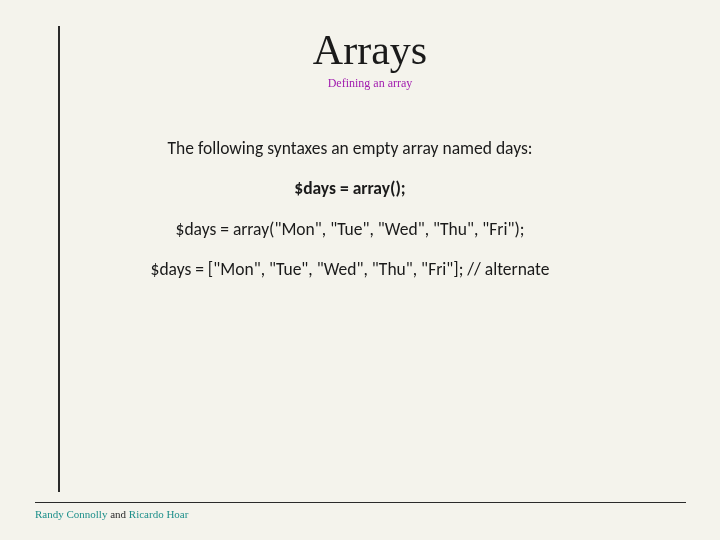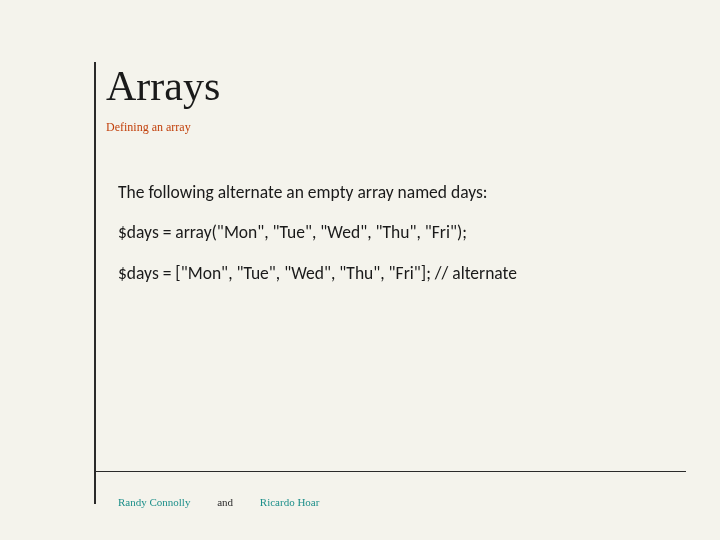--- a/index.html
+++ b/index.html
@@ -1,15 +1,15 @@
 <!DOCTYPE html>
 <html><head>
 <meta charset="utf-8">
 <style>
-  * { margin: 12px; padding: 0; box-sizing: border-box; }
+  * { margin: 0; padding: 0; box-sizing: border-box; text-align: center; }
   html, body { width: 720px; height: 540px; }
   body {
     background: #f4f3ec;
     font-family: Calibri, 'Segoe UI', Arial, sans-serif;
     position: relative;
     padding: 28px 50px 0 70px;
   }
   .rule {
     position: absolute;
     left: 58px;
@@ -21,35 +21,35 @@
   .title {
     font-family: Georgia, 'Times New Roman', serif;
     font-size: 42px;
     font-weight: 400;
     color: #1a1a1a;
     line-height: 1.05;
   }
   .subtitle {
     font-family: Georgia, 'Times New Roman', serif;
     font-size: 12px;
-    color: #c2410c;
+    color: #a21caf;
     margin-top: 4px;
     margin-bottom: 46px;
   }
   .body p {
     font-size: 17.5px;
     color: #1a1a1a;
     line-height: 1.28;
     margin-bottom: 18px;
     max-width: 560px;
   }
   .bold { font-weight: 700; }
   .footer {
     position: absolute;
-    left: 46px;
+    left: 35px;
     right: 34px;
     bottom: 20px;
     font-family: Georgia, 'Times New Roman', serif;
     font-size: 11px;
     color: #2a2a2a;
   }
   .footer-rule {
     border: none;
     border-top: 1px solid #2a2a2a;
     margin-bottom: 5px;
@@ -62,21 +62,22 @@
 </style>
 </head>
 <body>
 
 <div class="rule"></div>
 
 <h1 class="title">Arrays</h1>
 <div class="subtitle">Defining an array</div>
 
 <div class="body">
-  <p>The following alternate an empty array named days:</p>
+  <p>The following syntaxes an empty array named days:</p>
+  <p class="bold">$days = array();</p>
   <p>$days = array("Mon", "Tue", "Wed", "Thu", "Fri");</p>
   <p>$days = ["Mon", "Tue", "Wed", "Thu", "Fri"]; // alternate</p>
 </div>
 
 <div class="footer">
   <hr class="footer-rule">
   <div class="footer-row">
     <span>
       <span class="teal">Randy Connolly</span><span> and </span><span class="teal">Ricardo Hoar</span>
     </span>

